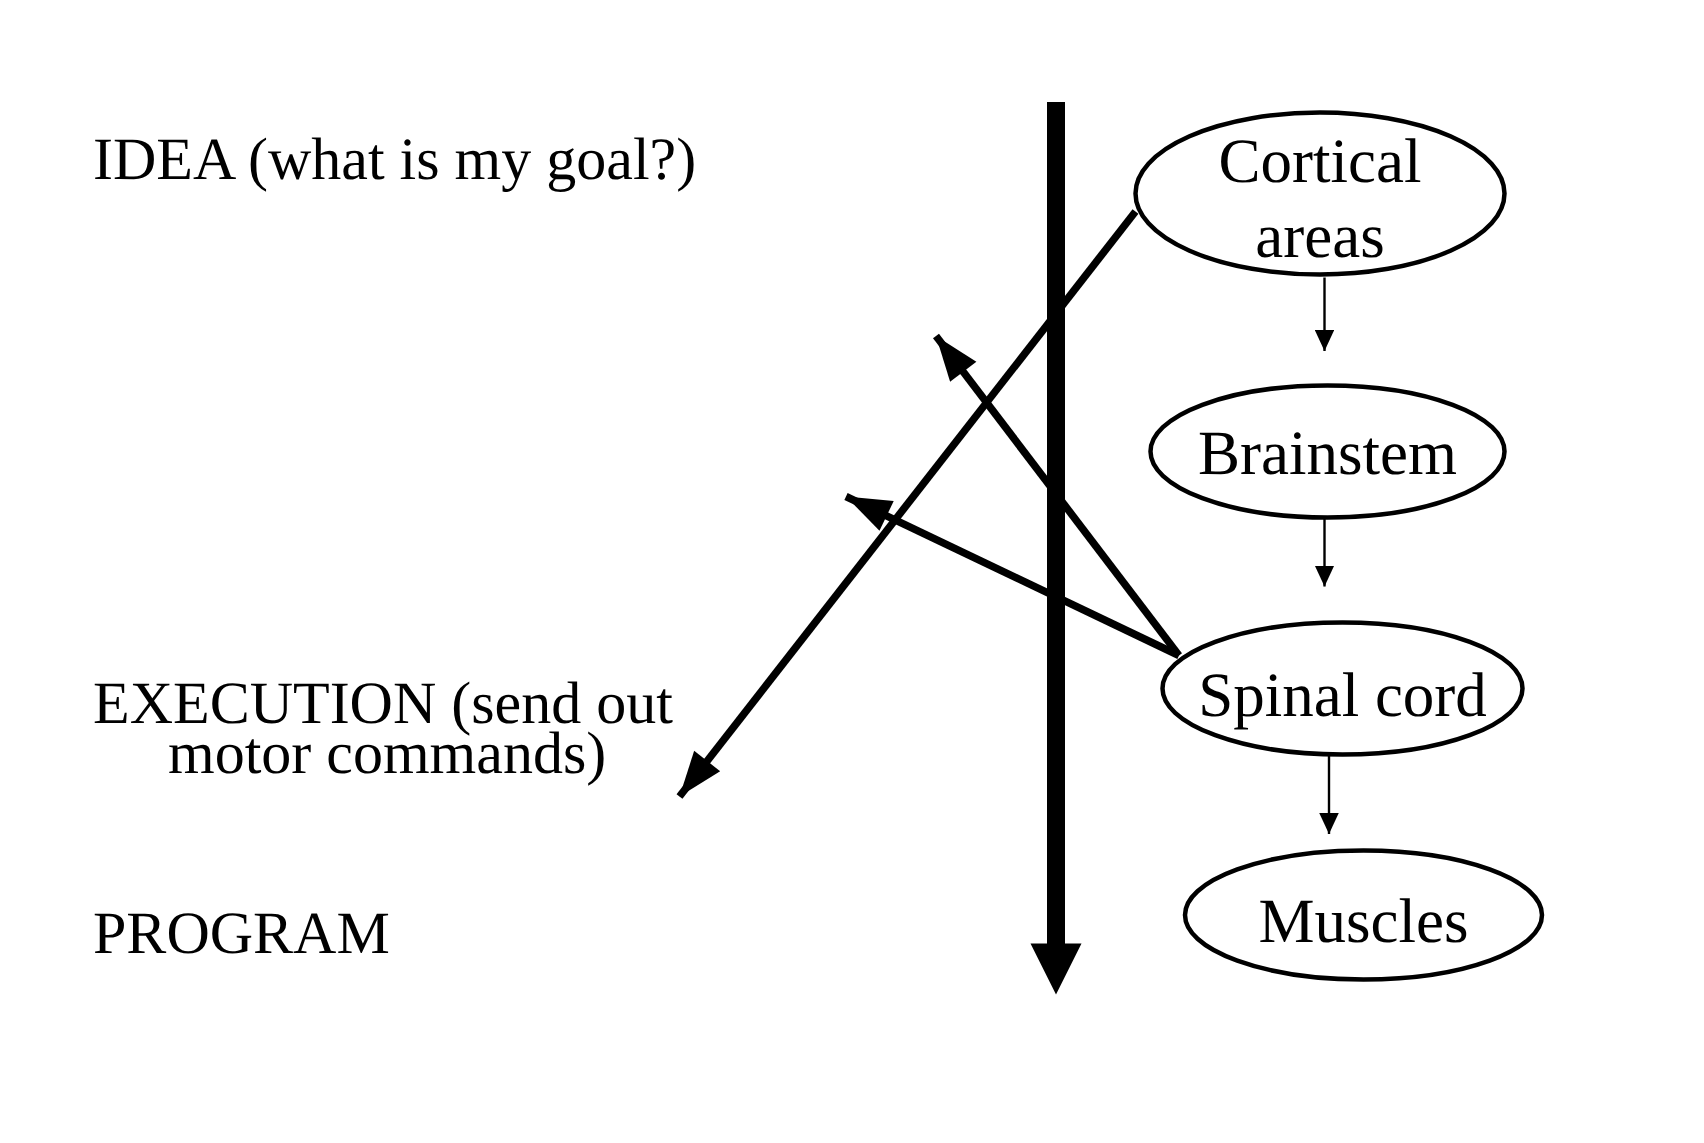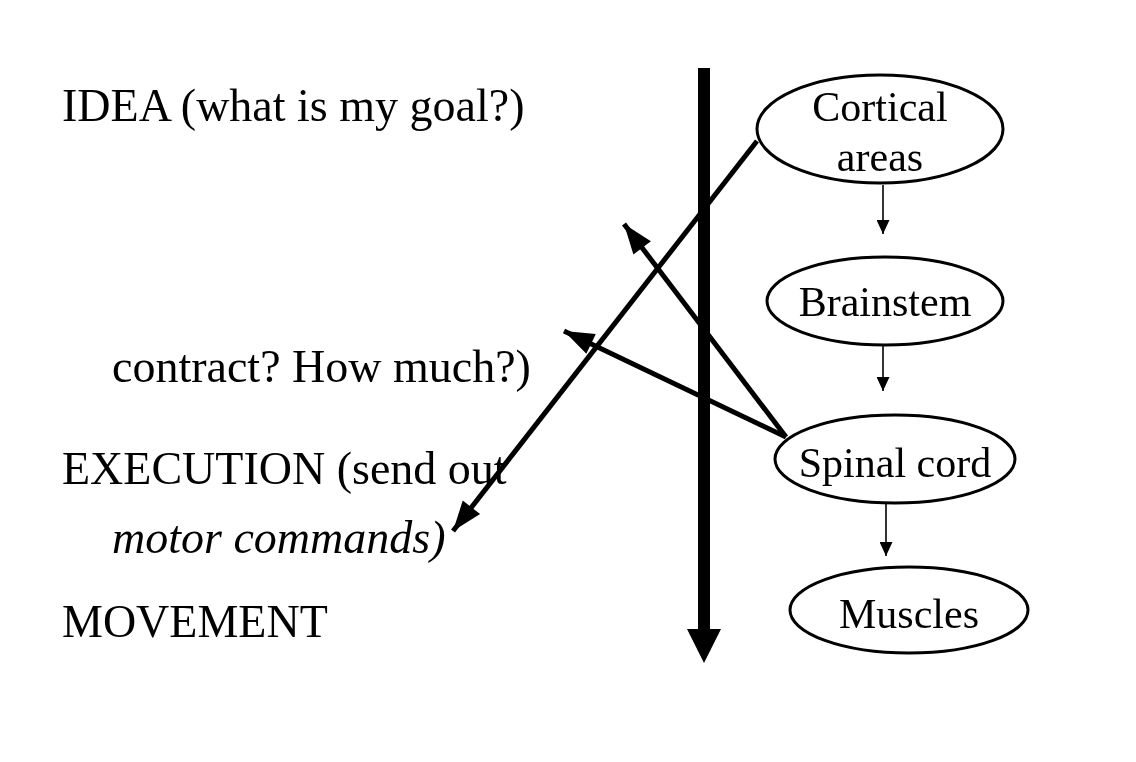--- a/index.html
+++ b/index.html
@@ -8,33 +8,33 @@
     position: relative;
     width: 1136px;
     height: 762px;
     background: #ffffff;
     overflow: hidden;
     font-family: "Liberation Serif", "DejaVu Serif", serif;
     color: #000000;
   }
   .stage-line {
     position: absolute;
-    font-size: 46px;
+    font-size: 40px;
     line-height: 50px;
     white-space: nowrap;
     color: #000000;
   }
   .x-main { left: 62px; }
   .x-indent { left: 112px; }
   .y-idea   { top: 81px; }
   .y-plan   { top: 185px; }
   .y-prog1  { top: 292px; }
   .y-prog2  { top: 342px; }
   .y-exec1  { top: 444px; }
-  .y-exec2  { top: 513px; font-style: italic; }
+  .y-exec2  { top: 477px; }
   .y-move   { top: 597px; }
   svg.diagram {
     position: absolute;
     left: 0; top: 0;
     width: 1136px; height: 762px;
   }
   svg .node-ellipse { fill: none; stroke: #000000; stroke-width: 3; }
   svg .node-label {
     fill: #000000;
     font-family: "Liberation Serif", "DejaVu Serif", serif;
@@ -44,24 +44,23 @@
   svg .thin-arrow  { stroke: #000000; stroke-width: 1.6; }
   svg .thick-arrow { stroke: #000000; stroke-width: 5; }
   svg .shaft-main  { stroke: #000000; stroke-width: 12; }
 </style>
 </head>
 <body>
 
 <div class="canvas">
 
   <div class="stage-line x-main y-idea">IDEA (what is my goal?)</div>
-  <div class="stage-line x-indent y-prog2">contract? How much?)</div>
   <div class="stage-line x-main y-exec1">EXECUTION (send out</div>
   <div class="stage-line x-indent y-exec2">motor commands)</div>
-  <div class="stage-line x-main y-move">MOVEMENT</div>
+  <div class="stage-line x-main y-move">PROGRAM</div>
 
   <svg class="diagram" viewBox="0 0 1136 762">
     <defs>
       <marker id="thickHead" markerUnits="userSpaceOnUse" markerWidth="34" markerHeight="26" refX="31" refY="13" orient="auto">
         <path d="M1,2 L31,13 L1,24 Z" fill="#000000"></path>
       </marker>
       <marker id="thinHead" markerUnits="userSpaceOnUse" markerWidth="16" markerHeight="13" refX="14" refY="6.5" orient="auto">
         <path d="M0,0 L14,6.5 L0,13 Z" fill="#000000"></path>
       </marker>
     </defs>

